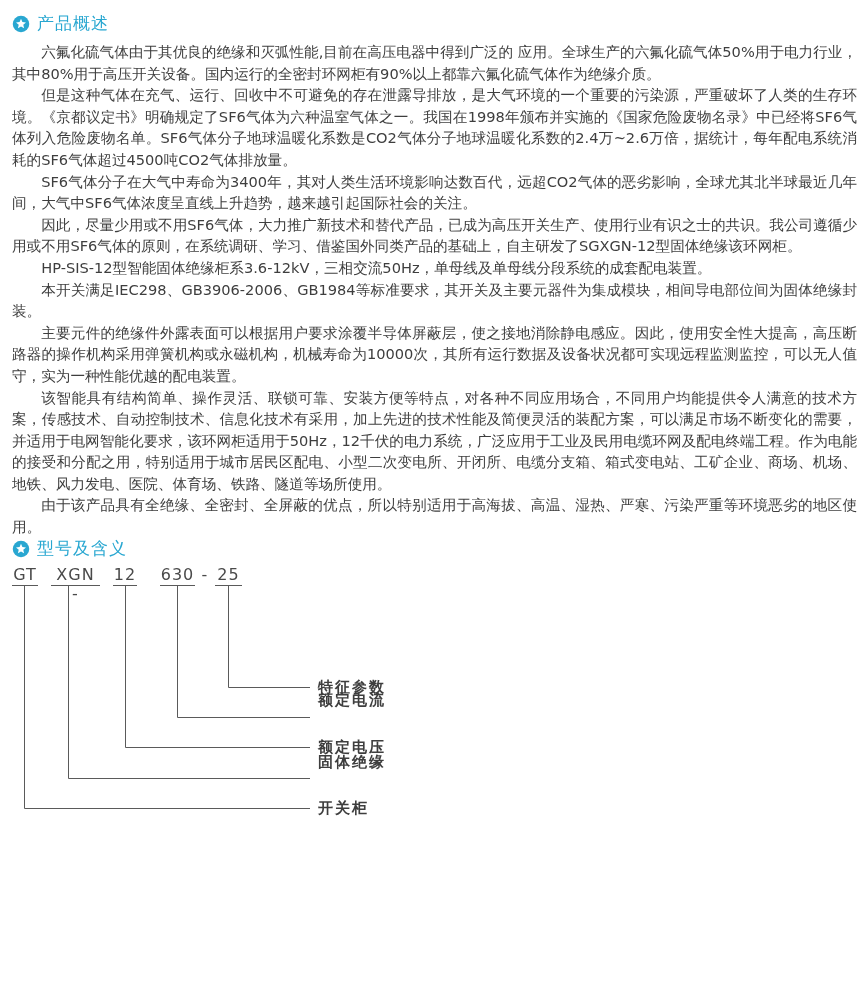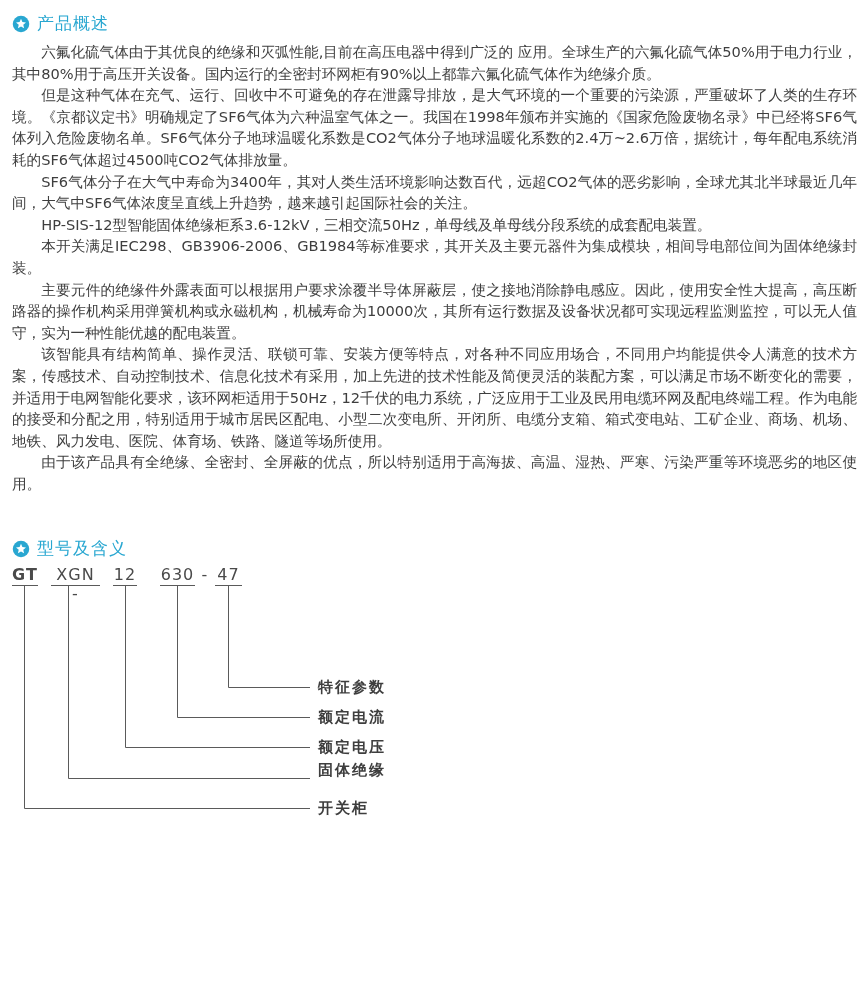--- a/index.html
+++ b/index.html
@@ -78,62 +78,63 @@
       <circle cx="12" cy="12" r="11" fill="#29a7d1"></circle>
       <polygon fill="#ffffff" points="12,5 13.88,9.41 18.66,9.84 15.04,12.99 16.11,17.66 12,15.2 7.89,17.66 8.96,12.99 5.34,9.84 10.12,9.41"></polygon>
     </svg>
     <span class="title">产品概述</span>
   </div>
 
   <div class="overview-body">
     <p>六氟化硫气体由于其优良的绝缘和灭弧性能,目前在高压电器中得到广泛的 应用。全球生产的六氟化硫气体50%用于电力行业，其中80%用于高压开关设备。国内运行的全密封环网柜有90%以上都靠六氟化硫气体作为绝缘介质。</p>
     <p>但是这种气体在充气、运行、回收中不可避免的存在泄露导排放，是大气环境的一个重要的污染源，严重破坏了人类的生存环境。《京都议定书》明确规定了SF6气体为六种温室气体之一。我国在1998年颁布并实施的《国家危险废物名录》中已经将SF6气体列入危险废物名单。SF6气体分子地球温暖化系数是CO2气体分子地球温暖化系数的2.4万~2.6万倍，据统计，每年配电系统消耗的SF6气体超过4500吨CO2气体排放量。</p>
     <p>SF6气体分子在大气中寿命为3400年，其对人类生活环境影响达数百代，远超CO2气体的恶劣影响，全球尤其北半球最近几年间，大气中SF6气体浓度呈直线上升趋势，越来越引起国际社会的关注。</p>
+    <p>因此，尽量少用或不用SF6气体，大力推广新技术和替代产品，已成为高压开关生产、使用行业有识之士的共识。我公司遵循少用或不用SF6气体的原则，在系统调研、学习、借鉴国外同类产品的基础上，自主研发了SGXGN-12型固体绝缘该环网柜。</p>
     <p>HP-SIS-12型智能固体绝缘柜系3.6-12kV，三相交流50Hz，单母线及单母线分段系统的成套配电装置。</p>
     <p>本开关满足IEC298、GB3906-2006、GB1984等标准要求，其开关及主要元器件为集成模块，相间导电部位间为固体绝缘封装。</p>
     <p>主要元件的绝缘件外露表面可以根据用户要求涂覆半导体屏蔽层，使之接地消除静电感应。因此，使用安全性大提高，高压断路器的操作机构采用弹簧机构或永磁机构，机械寿命为10000次，其所有运行数据及设备状况都可实现远程监测监控，可以无人值守，实为一种性能优越的配电装置。</p>
     <p>该智能具有结构简单、操作灵活、联锁可靠、安装方便等特点，对各种不同应用场合，不同用户均能提供令人满意的技术方案，传感技术、自动控制技术、信息化技术有采用，加上先进的技术性能及简便灵活的装配方案，可以满足市场不断变化的需要，并适用于电网智能化要求，该环网柜适用于50Hz，12千伏的电力系统，广泛应用于工业及民用电缆环网及配电终端工程。作为电能的接受和分配之用，特别适用于城市居民区配电、小型二次变电所、开闭所、电缆分支箱、箱式变电站、工矿企业、商场、机场、地铁、风力发电、医院、体育场、铁路、隧道等场所使用。</p>
     <p>由于该产品具有全绝缘、全密封、全屏蔽的优点，所以特别适用于高海拔、高温、湿热、严寒、污染严重等环境恶劣的地区使用。</p>
   </div>
 
   <div class="section-header" style="top:537px;">
     <svg class="icon-star" viewBox="0 0 24 24">
       <circle cx="12" cy="12" r="11" fill="#29a7d1"></circle>
       <polygon fill="#ffffff" points="12,5 13.88,9.41 18.66,9.84 15.04,12.99 16.11,17.66 12,15.2 7.89,17.66 8.96,12.99 5.34,9.84 10.12,9.41"></polygon>
     </svg>
     <span class="title">型号及含义</span>
   </div>
 
   <div class="model-diagram">
-    <span class="model-seg u" style="left:12px;width:26px;font-weight:bold;">GT</span>
+    <span class="model-seg u" style="left:12px;width:26px;">GT</span>
     <span class="model-seg u" style="left:51px;width:49px;">XGN -</span>
     <span class="model-seg u" style="left:113px;width:24px;">12</span>
     <span class="model-seg u" style="left:160px;width:35px;">630</span>
     <span class="model-seg" style="left:198px;width:14px;">-</span>
-    <span class="model-seg u" style="left:215px;width:27px;">47</span>
+    <span class="model-seg u" style="left:215px;width:27px;">25</span>
 
     <svg class="model-lines" width="867" height="240">
       <g stroke="#5a5a5a" stroke-width="1" fill="none">
         <line x1="24.5" y1="0" x2="24.5" y2="223.5"></line>
         <line x1="68.5" y1="0" x2="68.5" y2="193.5"></line>
         <line x1="125.5" y1="0" x2="125.5" y2="162.5"></line>
         <line x1="177.5" y1="0" x2="177.5" y2="132.5"></line>
         <line x1="228.5" y1="0" x2="228.5" y2="102.5"></line>
         <line x1="228.5" y1="102.5" x2="310" y2="102.5"></line>
         <line x1="177.5" y1="132.5" x2="310" y2="132.5"></line>
         <line x1="125.5" y1="162.5" x2="310" y2="162.5"></line>
         <line x1="68.5" y1="193.5" x2="310" y2="193.5"></line>
         <line x1="24.5" y1="223.5" x2="310" y2="223.5"></line>
       </g>
     </svg>
 
     <div class="model-label" style="top:113px;">特征参数</div>
-    <div class="model-label" style="top:143px;">额定电流</div>
+    <div class="model-label" style="top:126px;">额定电流</div>
     <div class="model-label" style="top:173px;">额定电压</div>
-    <div class="model-label" style="top:196px;">固体绝缘</div>
+    <div class="model-label" style="top:188px;">固体绝缘</div>
     <div class="model-label" style="top:234px;">开关柜</div>
   </div>
 
   <div class="section-header" style="top:904px;font-style:italic;">
     <svg class="icon-star" viewBox="0 0 24 24">
       <circle cx="12" cy="12" r="11" fill="#29a7d1"></circle>
       <polygon fill="#ffffff" points="12,5 13.88,9.41 18.66,9.84 15.04,12.99 16.11,17.66 12,15.2 7.89,17.66 8.96,12.99 5.34,9.84 10.12,9.41"></polygon>
     </svg>
     <span class="title">使用条件</span>
   </div>

